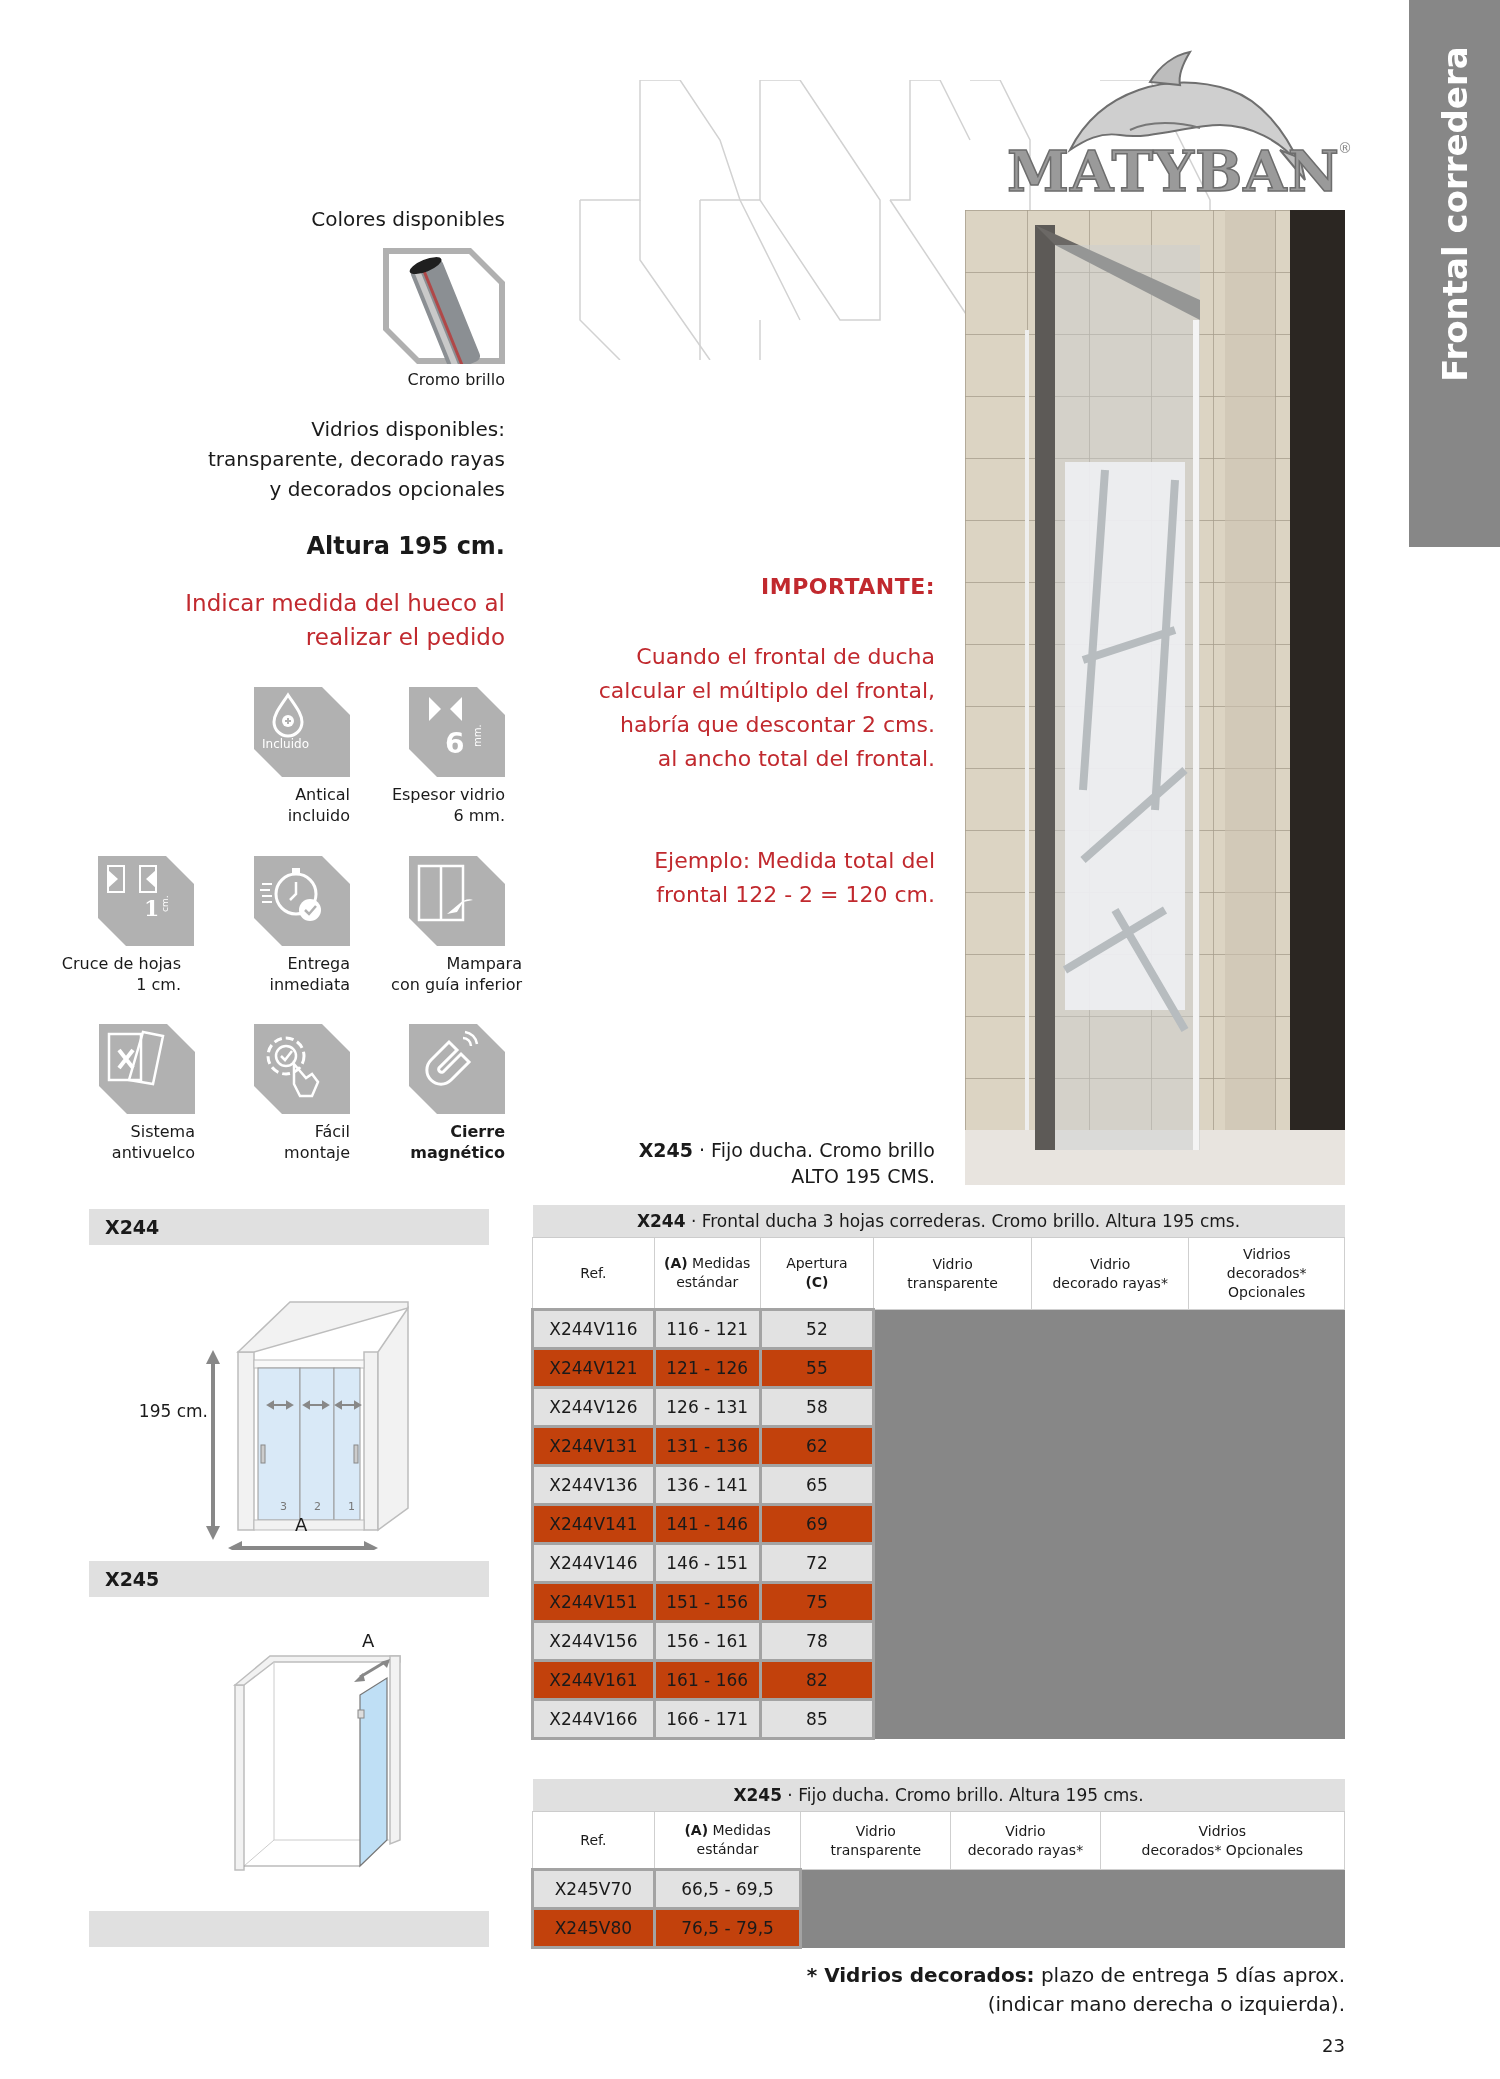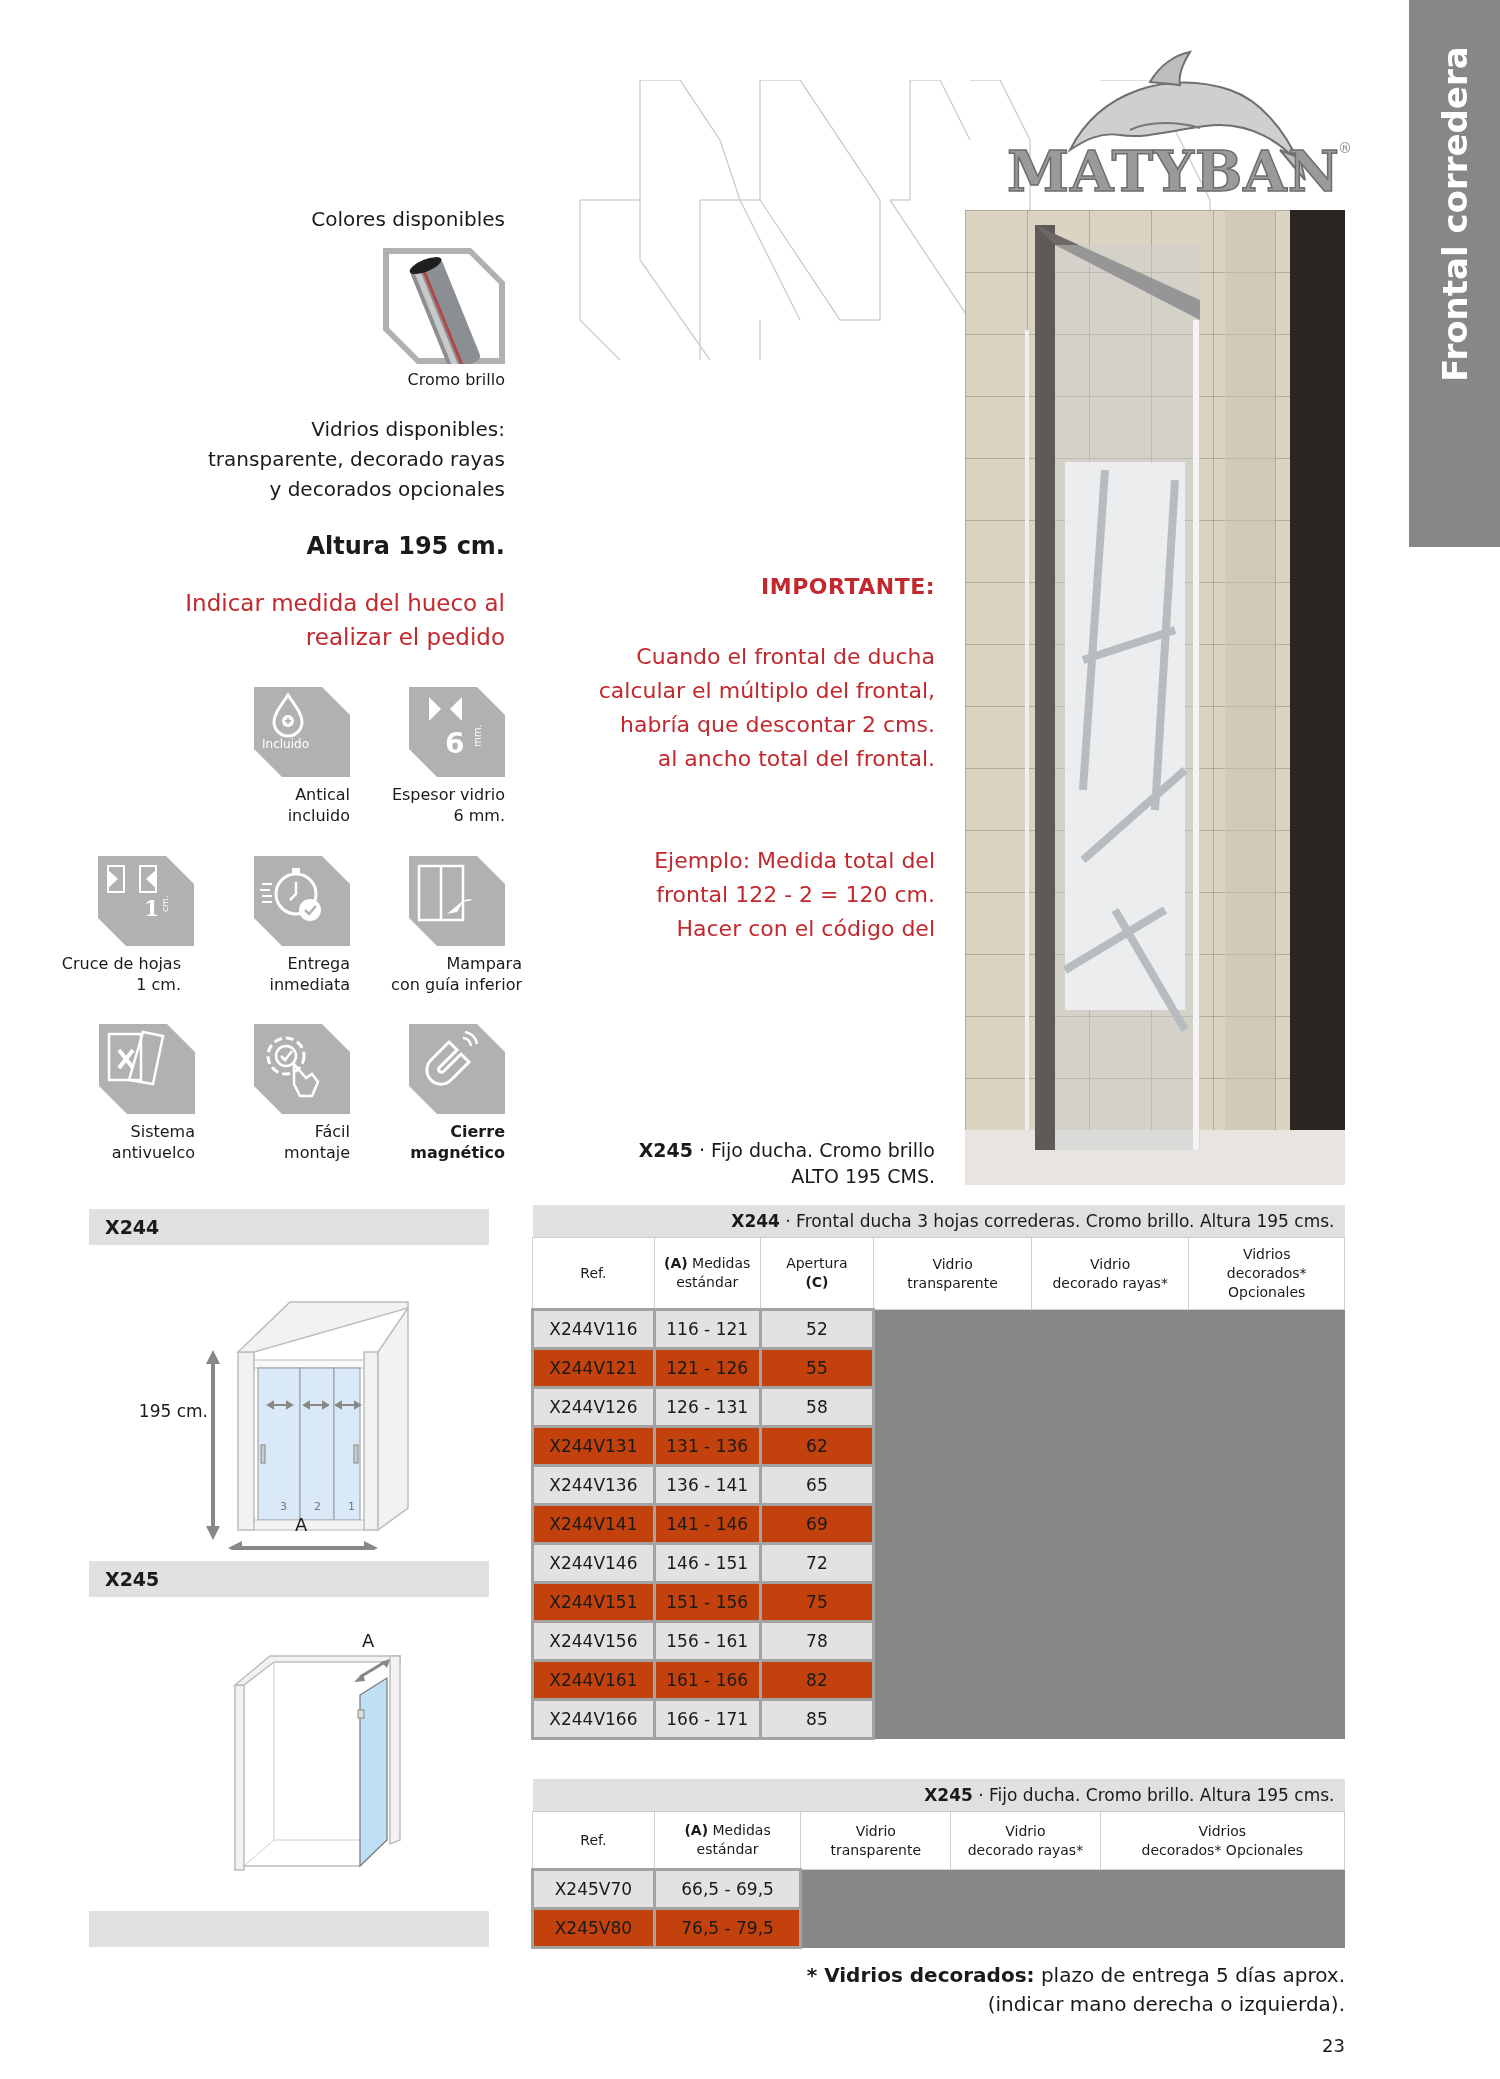--- a/index.html
+++ b/index.html
@@ -41,21 +41,21 @@
   #importante-example { left: 560px; top: 844px; width: 375px; font-size: 22px; line-height: 34px; color: #c1292e; }
 
   #photo-caption { left: 560px; top: 1137px; width: 375px; font-size: 19px; line-height: 26px; }
 
   
   .sec-bar { position: absolute; left: 89px; width: 400px; height: 36px; background: #e0e0e0; }
   .sec-bar span { position: absolute; left: 16px; top: 7px; font-size: 19px; font-weight: bold; }
 
   
   table { border-collapse: collapse; position: absolute; font-family: "DejaVu Sans", sans-serif; }
-  .tbl-title { background: #e0e0e0; text-align: right; font-weight: normal; font-size: 17px; padding: 6px 10px; border-bottom: 1px solid #ccc; }
+  .tbl-title { background: #e0e0e0; text-align: center; font-weight: normal; font-size: 17px; padding: 6px 10px; border-bottom: 1px solid #ccc; }
   .tbl-title b { font-weight: bold; }
   th.h { font-weight: normal; font-size: 14px; line-height: 19px; border: 1px solid #cfcfcf; padding: 4px 4px; background: #fff; }
   td { font-size: 17px; text-align: center; border: 3px solid #a3a3a3; height: 39px; }
   tr.odd td.c { background: #e2e2e2; }
   tr.even td.c { background: #c2410c; }
   td.grey { background: #878787; border: none; }
 
   #t244 { left: 531px; top: 1205px; width: 814px; }
   #t245 { left: 531px; top: 1779px; width: 814px; }
 
@@ -242,21 +242,20 @@
 <div id="importante-title" class="abs right">IMPORTANTE:</div>
 <div id="importante-body" class="abs right">
   <div>Cuando el frontal de ducha</div>
   <div>calcular el múltiplo del frontal,</div>
   <div>habría que descontar 2 cms.</div>
   <div>al ancho total del frontal.</div>
 </div>
 <div id="importante-example" class="abs right">
   <div>Ejemplo: Medida total del</div>
   <div>frontal 122 - 2 = 120 cm.</div>
-  <div>Hacer con el código del</div>
 </div>
 
 <div id="photo-caption" class="abs right">
   <div><b>X245</b><span> · Fijo ducha. Cromo brillo</span></div>
   <div>ALTO 195 CMS.</div>
 </div>
 
 <div class="sec-bar" style="top:1209px">
   <span>X244</span>
 </div>

